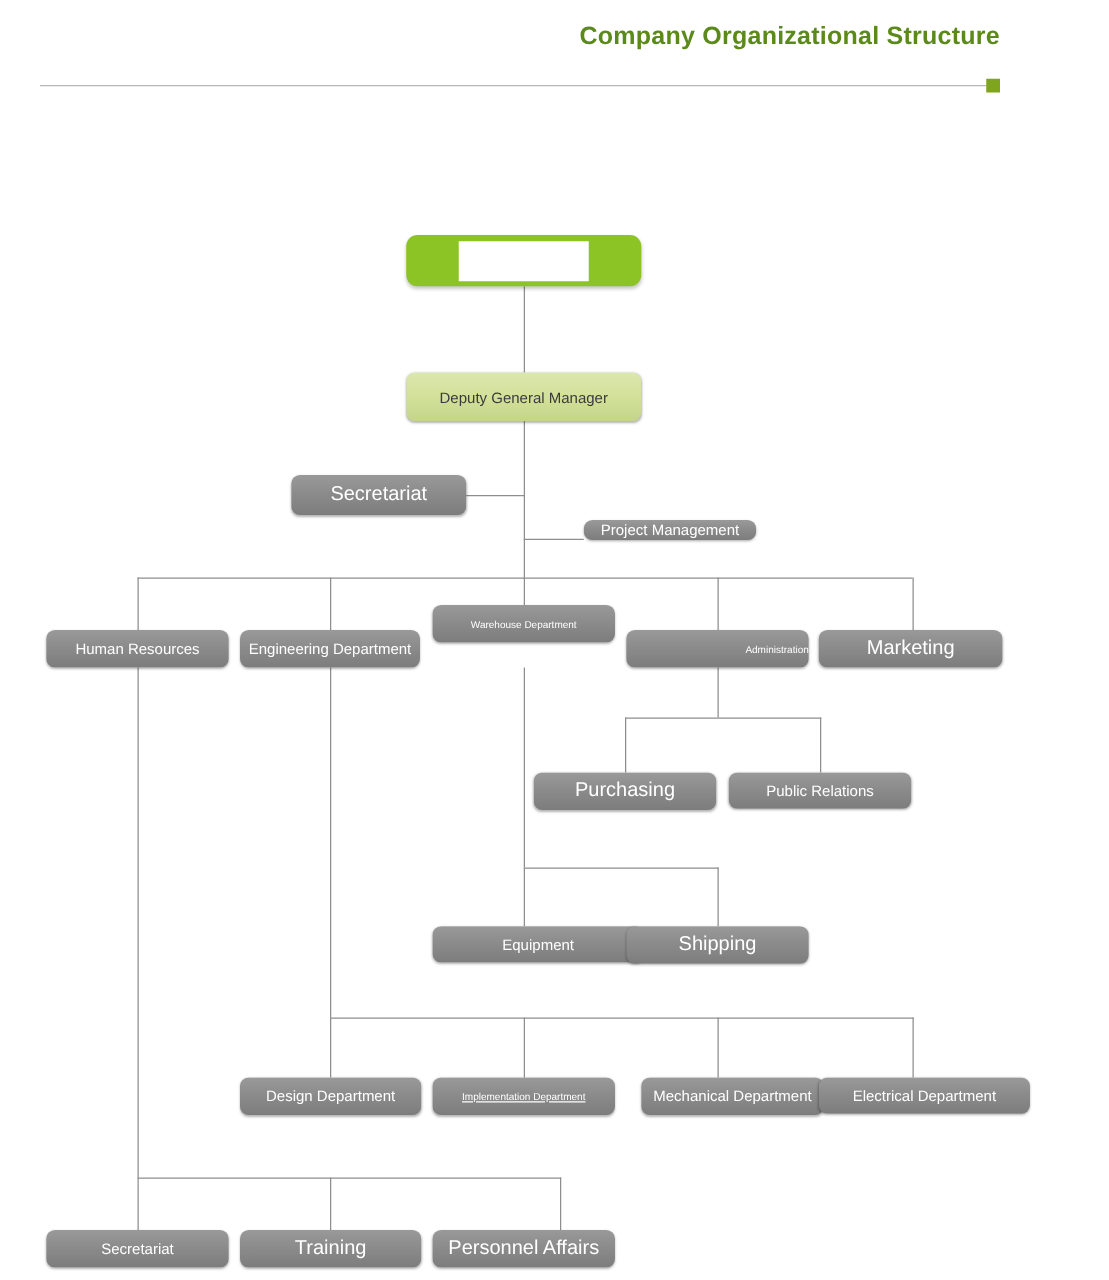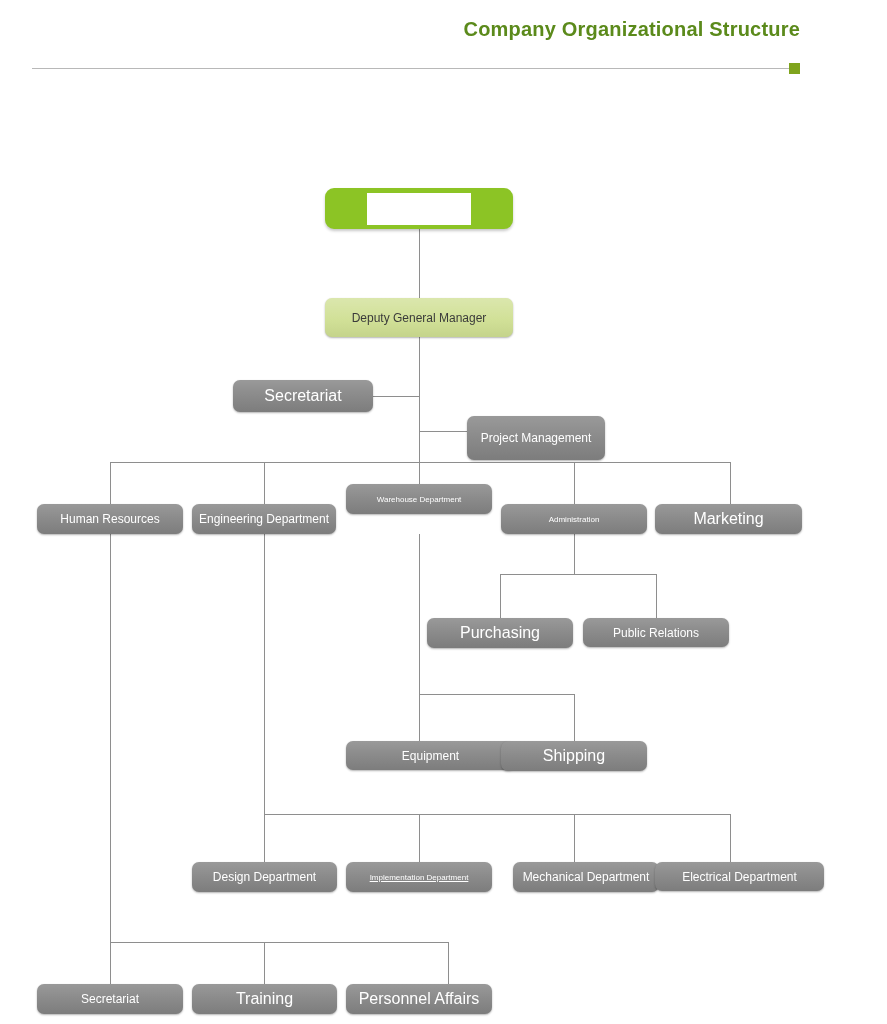--- a/index.html
+++ b/index.html
@@ -167,37 +167,37 @@
   <div id="root-label"></div>
 
   <div class="node fs-md" id="deputy-node" style="left:325px; top:298px; width:188px; height:39px;">
     <span class="cap">Deputy General Manager</span>
   </div>
 
   <div class="node fs-lg" style="left:233px; top:380px; width:140px; height:32px;">
     <span class="cap">Secretariat</span>
   </div>
 
-  <div class="node fs-md" style="left:467px; top:416px; width:138px; height:44px;">
+  <div class="node fs-md" style="left:467px; top:416px; width:138px; height:16px;">
     <span class="cap">Project Management</span>
   </div>
 
   <div class="node fs-md" style="left:37px; top:504px; width:146px; height:30px;">
     <span class="cap">Human Resources</span>
   </div>
 
   <div class="node fs-md overflow-cap" style="left:192px; top:504px; width:144px; height:30px;">
     <span class="cap">Engineering Department</span>
   </div>
 
   <div class="node fs-sm" style="left:346px; top:484px; width:146px; height:30px;">
     <span class="cap">Warehouse Department</span>
   </div>
 
-  <div class="node fs-sm" style="left:501px; top:504px; width:146px; height:30px;">
+  <div class="node fs-sm" style="left:501px; top:504px; width:146px; height:30px;justify-content:flex-end;">
     <span class="cap">Administration</span>
   </div>
 
   <div class="node fs-lg" style="left:655px; top:504px; width:147px; height:30px;">
     <span class="cap">Marketing</span>
   </div>
 
   <div class="node fs-lg" style="left:427px; top:618px; width:146px; height:30px;">
     <span class="cap">Purchasing</span>
   </div>

